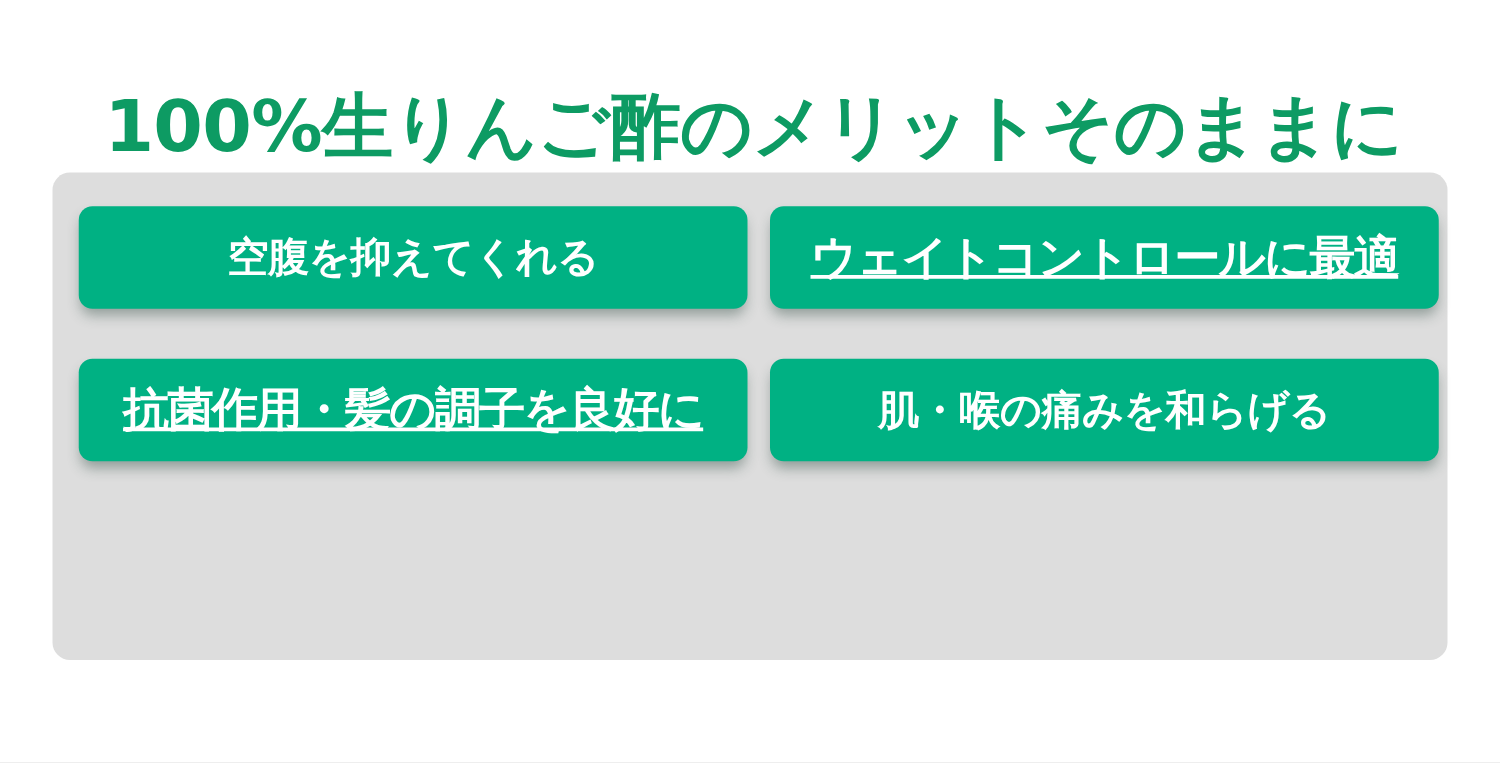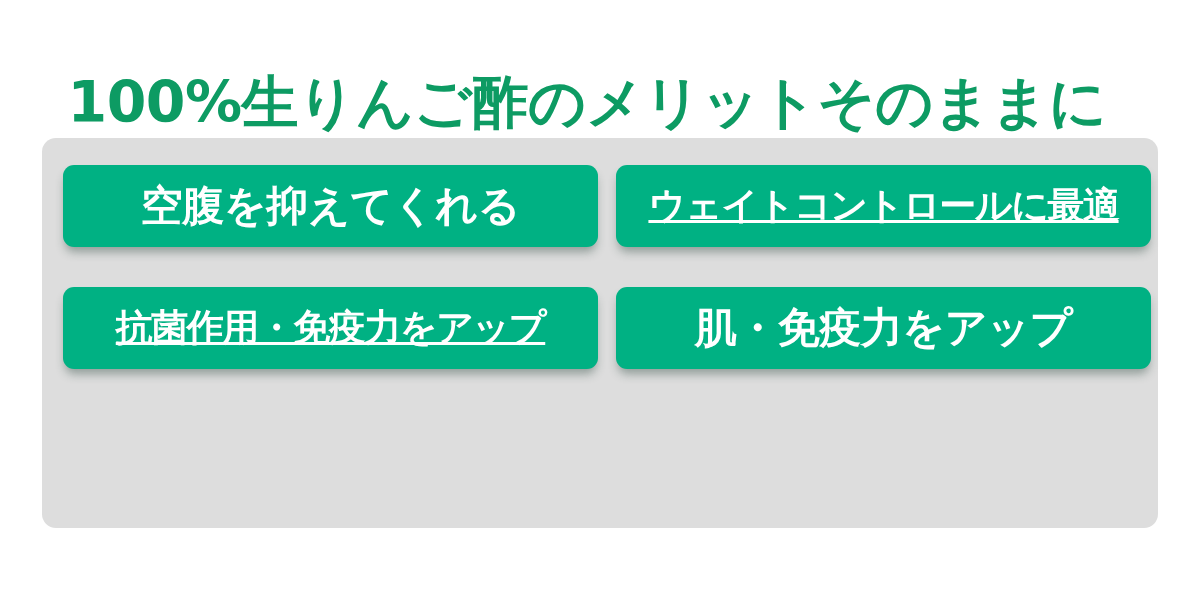--- a/index.html
+++ b/index.html
@@ -18,21 +18,21 @@
   .infographic {
     position: relative;
     width: 1200px;
     height: 610px;
     box-sizing: border-box;
   }
 
   
   .headline {
     position: absolute;
-    left: 0;
+    left: 16px;
     top: 30px;
     width: 1174px;
     text-align: center;
     font-size: 57px;
     line-height: 70px;
     font-weight: 700;
     color: #0d9b63;
     letter-spacing: -0.5px;
     white-space: nowrap;
     font-family: "DejaVu Sans", "Liberation Sans", sans-serif;
@@ -68,21 +68,21 @@
     display: flex;
     align-items: center;
     justify-content: center;
     box-shadow: 0 7px 10px -2px rgba(40, 70, 60, 0.42);
     box-sizing: border-box;
     padding: 0 10px;
   }
 
   .benefit-chip .chip-label {
     color: #ffffff;
-    font-size: 42px;
+    font-size: 33px;
     line-height: 44px;
     font-weight: 700;
     letter-spacing: -0.5px;
     white-space: nowrap;
     text-align: center;
     font-family: "DejaVu Sans", "Liberation Sans", sans-serif;
   }
 
   
   .benefit-chip.long .chip-label {
@@ -104,24 +104,24 @@
       <div class="benefit-chip">
         <span class="chip-label">空腹を抑えてくれる</span>
       </div>
 
       <div class="benefit-chip long">
         <span class="chip-label">ウェイトコントロールに最適</span>
       </div>
 
 
       <div class="benefit-chip long">
-        <span class="chip-label">抗菌作用・免疫力をアップ</span>
+        <span class="chip-label">抗菌作用・髪の調子を良好に</span>
       </div>
 
       <div class="benefit-chip">
-        <span class="chip-label">肌・免疫力をアップ</span>
+        <span class="chip-label">肌・喉の痛みを和らげる</span>
       </div>
 
 
     </div>
   </div>
 
 </div>
 
 </body></html>

